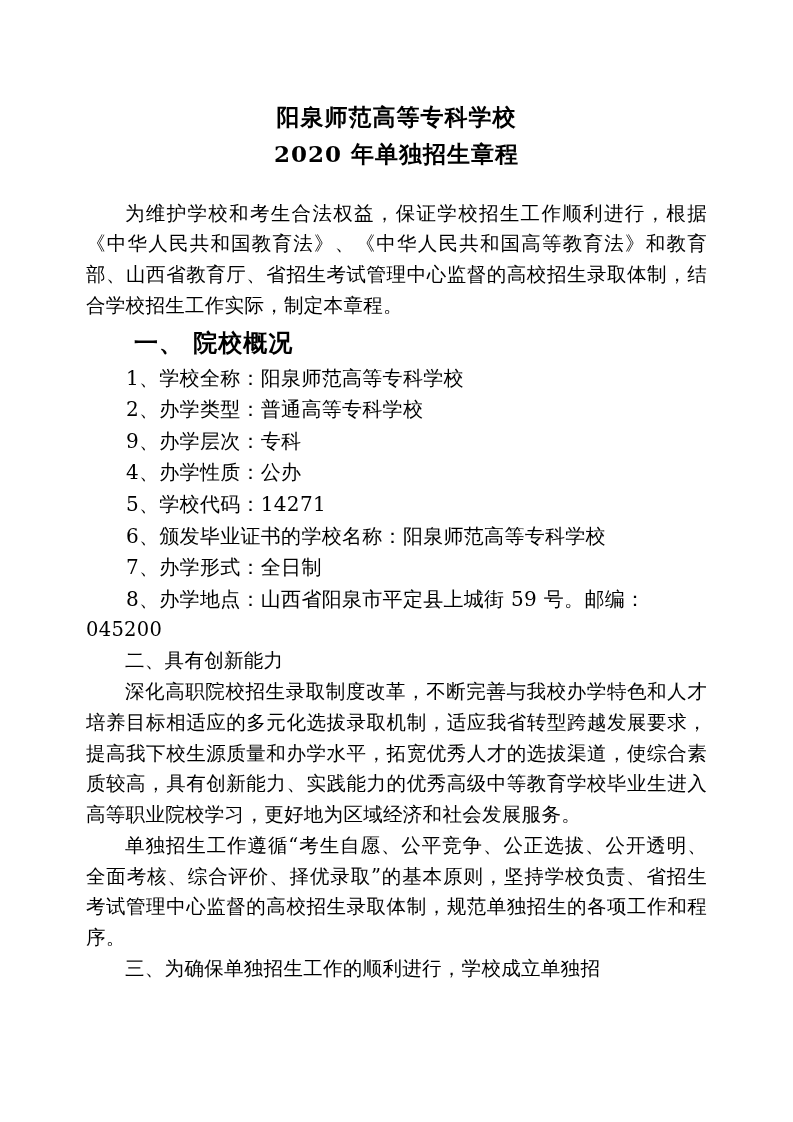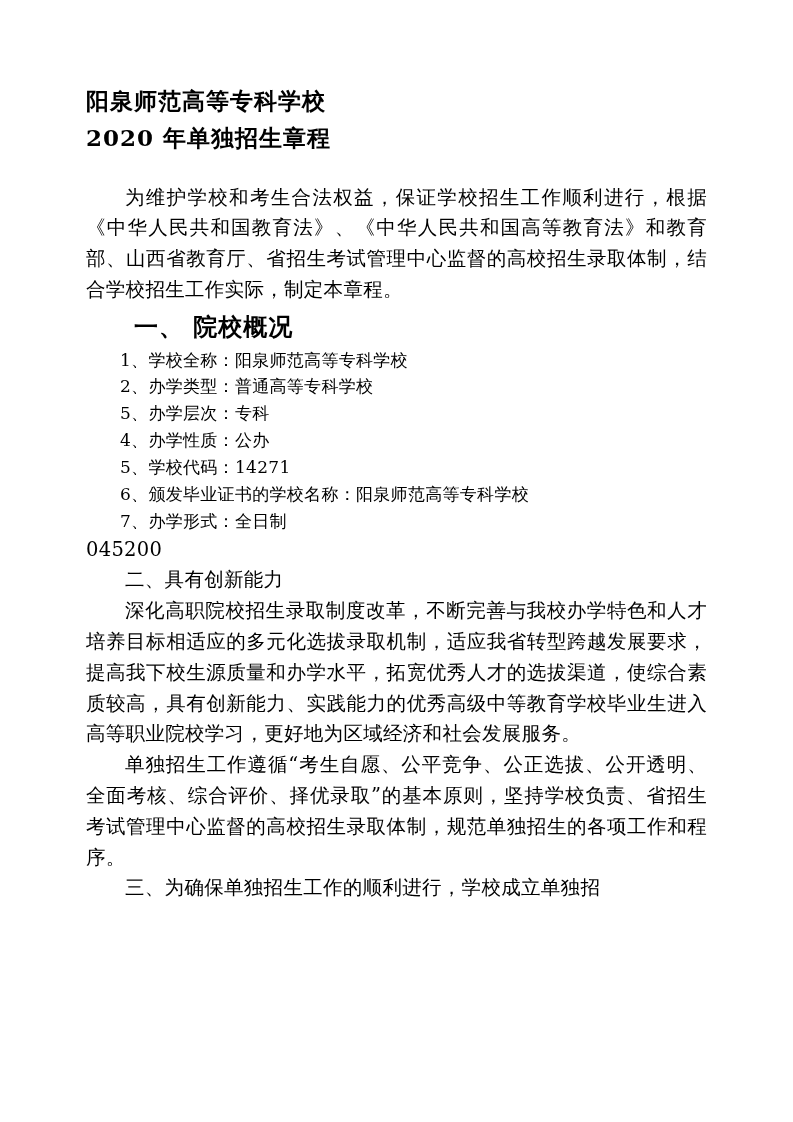--- a/index.html
+++ b/index.html
@@ -12,22 +12,22 @@
     height: 1122px;
     background: #ffffff;
     position: relative;
     box-sizing: border-box;
     padding: 78px 86px 60px 86px;
     font-family: "DejaVu Serif", "Liberation Serif", serif;
     color: #000000;
     overflow: hidden;
   }
   .title-block {
-    text-align: left;
-    margin-top: 4px;
+    text-align: center;
+    margin-top: 20px;
     margin-bottom: 26px;
   }
   .title-line {
     font-size: 23px;
     font-weight: bold;
     letter-spacing: 1px;
     line-height: 1.62;
     font-family: "DejaVu Serif", "Liberation Serif", serif;
   }
   .body-text {
@@ -50,21 +50,21 @@
     font-size: 24px;
     font-weight: bold;
     text-indent: 2em;
     line-height: 1.62;
     letter-spacing: 1px;
   }
   .list-item {
     margin: 0;
     text-indent: 2em;
     line-height: 1.58;
-    font-size: 17px;
+    font-size: 20px;
   }
   .gap-sm { height: 2px; }
 </style>
 </head>
 <body>
 
 <div class="page">
 
   <div class="title-block">
     <div class="title-line">阳泉师范高等专科学校</div>
@@ -74,25 +74,26 @@
   <div class="body-text">
 
     <p class="para">为维护学校和考生合法权益，保证学校招生工作顺利进行，根据《中华人民共和国教育法》、《中华人民共和国高等教育法》和教育部、山西省教育厅、省招生考试管理中心监督的高校招生录取体制，结合学校招生工作实际，制定本章程。</p>
 
     <div class="gap-sm"></div>
 
     <p class="section-heading">一、  院校概况</p>
 
     <p class="list-item">1、学校全称：阳泉师范高等专科学校</p>
     <p class="list-item">2、办学类型：普通高等专科学校</p>
-    <p class="list-item">5、办学层次：专科</p>
+    <p class="list-item">9、办学层次：专科</p>
     <p class="list-item">4、办学性质：公办</p>
     <p class="list-item">5、学校代码：14271</p>
     <p class="list-item">6、颁发毕业证书的学校名称：阳泉师范高等专科学校</p>
     <p class="list-item">7、办学形式：全日制</p>
+    <p class="list-item">8、办学地点：山西省阳泉市平定县上城街 59 号。邮编：</p>
     <p class="para-noindent">045200</p>
 
     <p class="para">二、具有创新能力</p>
 
     <p class="para">深化高职院校招生录取制度改革，不断完善与我校办学特色和人才培养目标相适应的多元化选拔录取机制，适应我省转型跨越发展要求，提高我下校生源质量和办学水平，拓宽优秀人才的选拔渠道，使综合素质较高，具有创新能力、实践能力的优秀高级中等教育学校毕业生进入高等职业院校学习，更好地为区域经济和社会发展服务。</p>
 
     <p class="para">单独招生工作遵循“考生自愿、公平竞争、公正选拔、公开透明、全面考核、综合评价、择优录取”的基本原则，坚持学校负责、省招生考试管理中心监督的高校招生录取体制，规范单独招生的各项工作和程序。</p>
 
     <p class="para">三、为确保单独招生工作的顺利进行，学校成立单独招</p>
 

